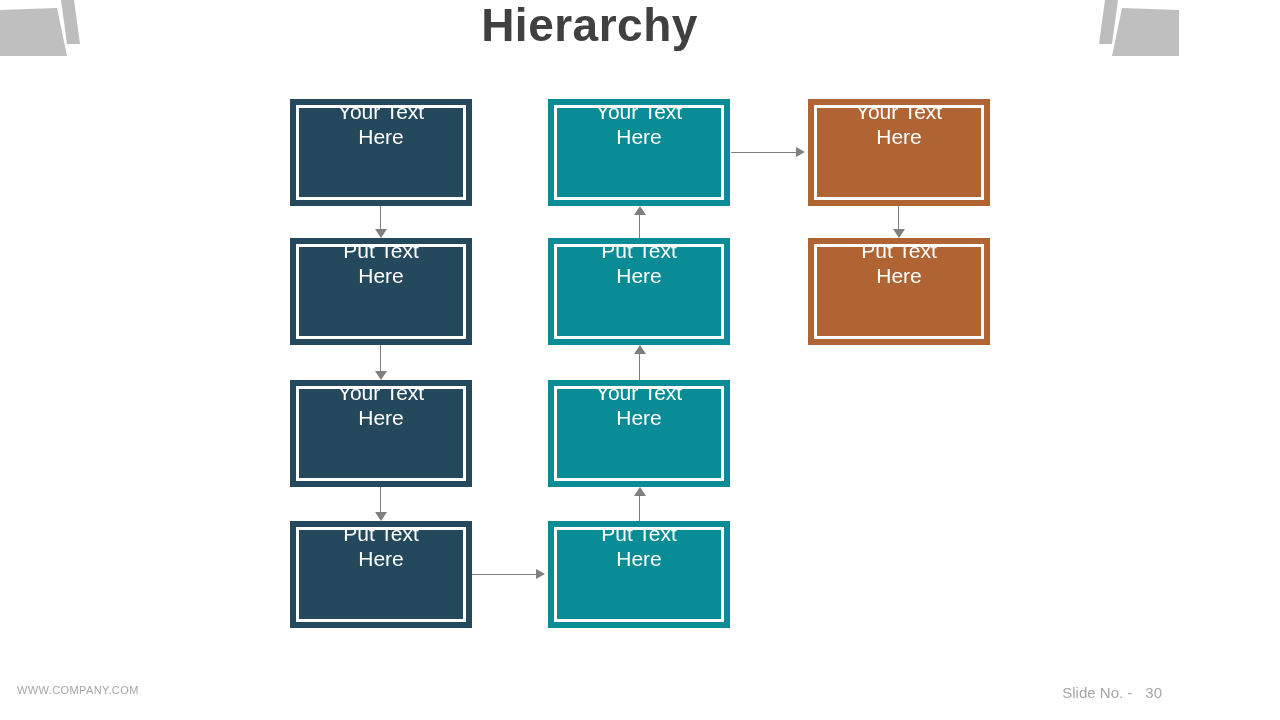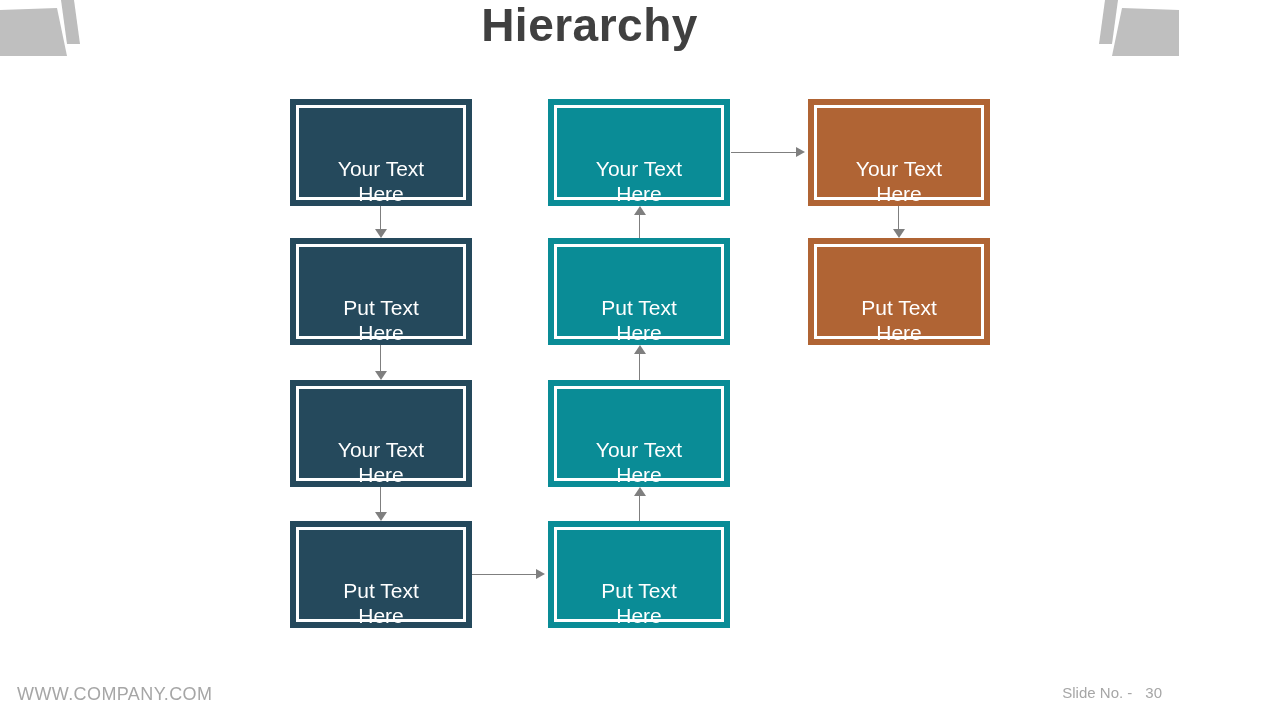--- a/index.html
+++ b/index.html
@@ -15,21 +15,21 @@
   .corner polygon.main   { fill:var(--corner-gray,#bfbfbf); }
   .corner polygon.sliver { fill:var(--corner-gray2,#bdbdbd); }
 
   
   .title { position:absolute; top:-2px; left:0; right:0; text-align:center;
            font-size:46px; font-weight:700; color:var(--title-text,#404040);
            letter-spacing:0.5px; }
 
   
   .box { position:absolute; width:182px; height:107px;
-         display:flex; align-items:flex-end; justify-content:center;
+         display:flex; align-items:flex-start; justify-content:center;
          text-align:center; color:var(--box-text,#ffffff);
          font-size:21px; line-height:25px; }
   .box::before { content:""; position:absolute; inset:6px;
                  border:3px solid var(--inner-border,#ffffff); }
   .box .label { position:relative; max-width:120px; }
   .navy  { background:var(--navy,#25495c); }
   .teal  { background:var(--teal,#0a8c96); }
   .brown { background:var(--brown,#b06434); }
 
   .c1 { left:290px; } .c2 { left:548px; } .c3 { left:808px; }
@@ -55,21 +55,21 @@
   .harrow { position:absolute; height:11px; }
   .harrow .line { position:absolute; top:5px; left:0; right:8px; height:1px;
                   background:var(--arrow,#7f7f7f); }
   .harrow .head { position:absolute; right:0; top:0; width:0; height:0;
                   border-top:5px solid transparent; border-bottom:5px solid transparent;
                   border-left:9px solid var(--arrow,#7f7f7f); }
   .ha-1 { left:472px; top:569px; width:73px; }
   .ha-2 { left:731px; top:147px; width:74px; }
 
   
-  .footer-left { position:absolute; left:17px; top:684px; font-size:18px;
+  .footer-left { position:absolute; left:17px; top:684px; font-size:11px;
                  letter-spacing:0.4px; color:var(--footer-text,#a6a6a6); }
   .footer-right { position:absolute; right:17px; top:684px; font-size:15px;
                   color:var(--footer-text,#a6a6a6); display:flex; gap:13px; }
 </style>
 </head>
 <body>
 
 <div class="slide">
 
   <svg class="corner left" viewBox="0 0 90 60">

